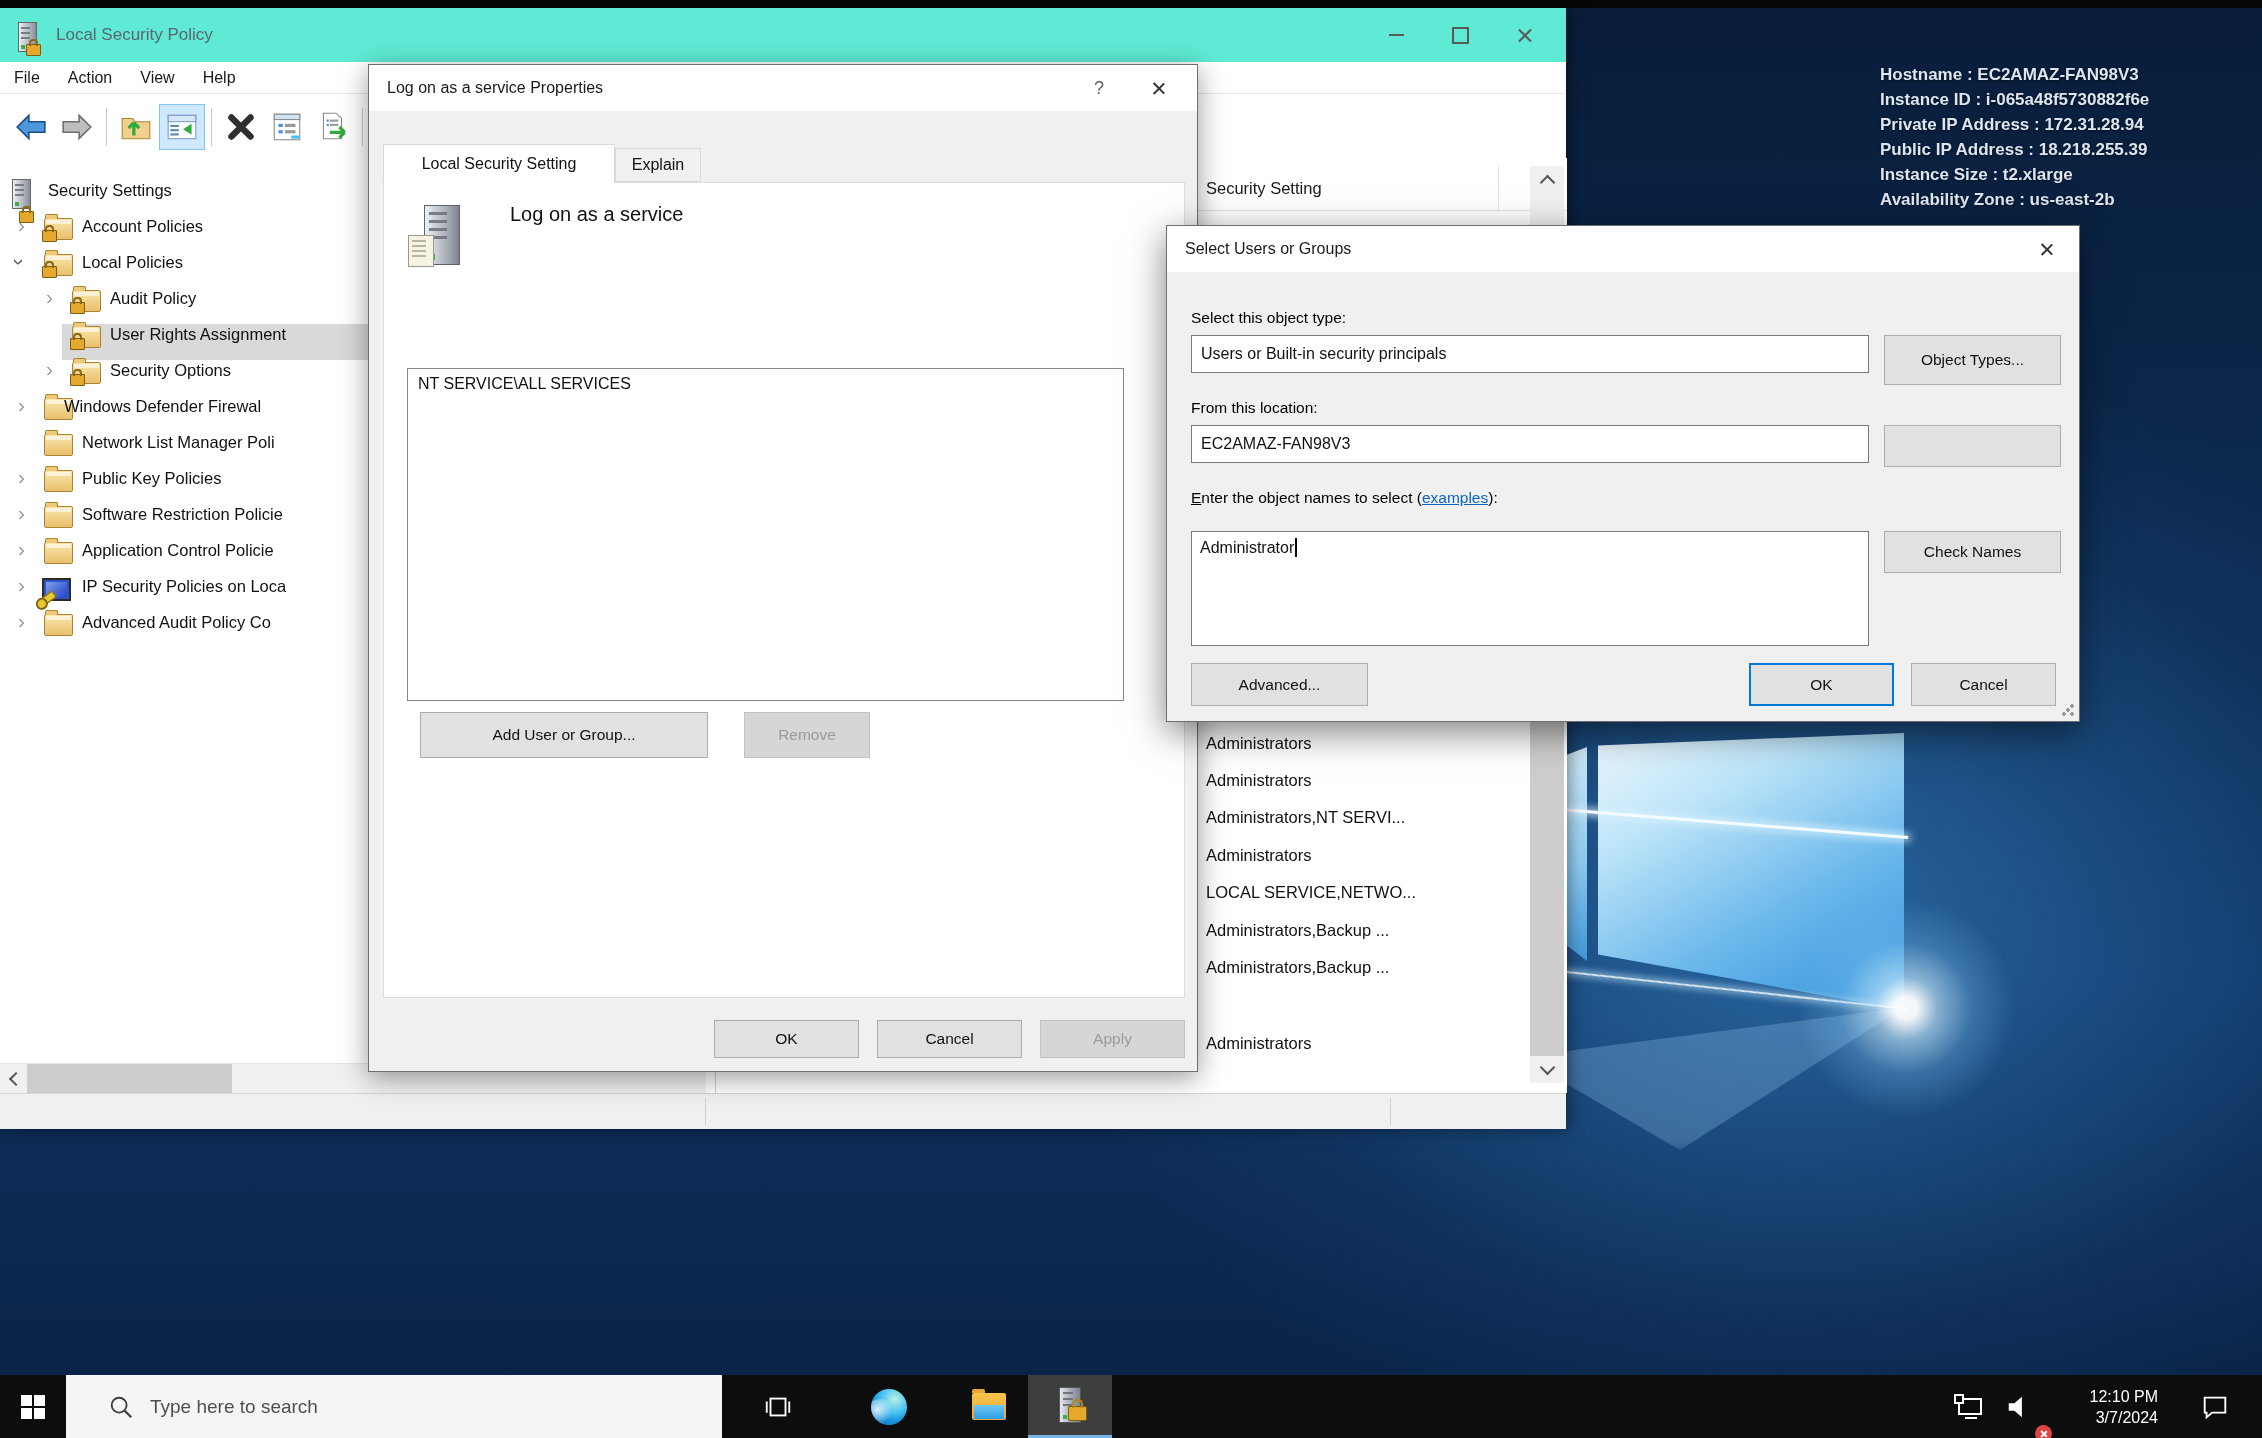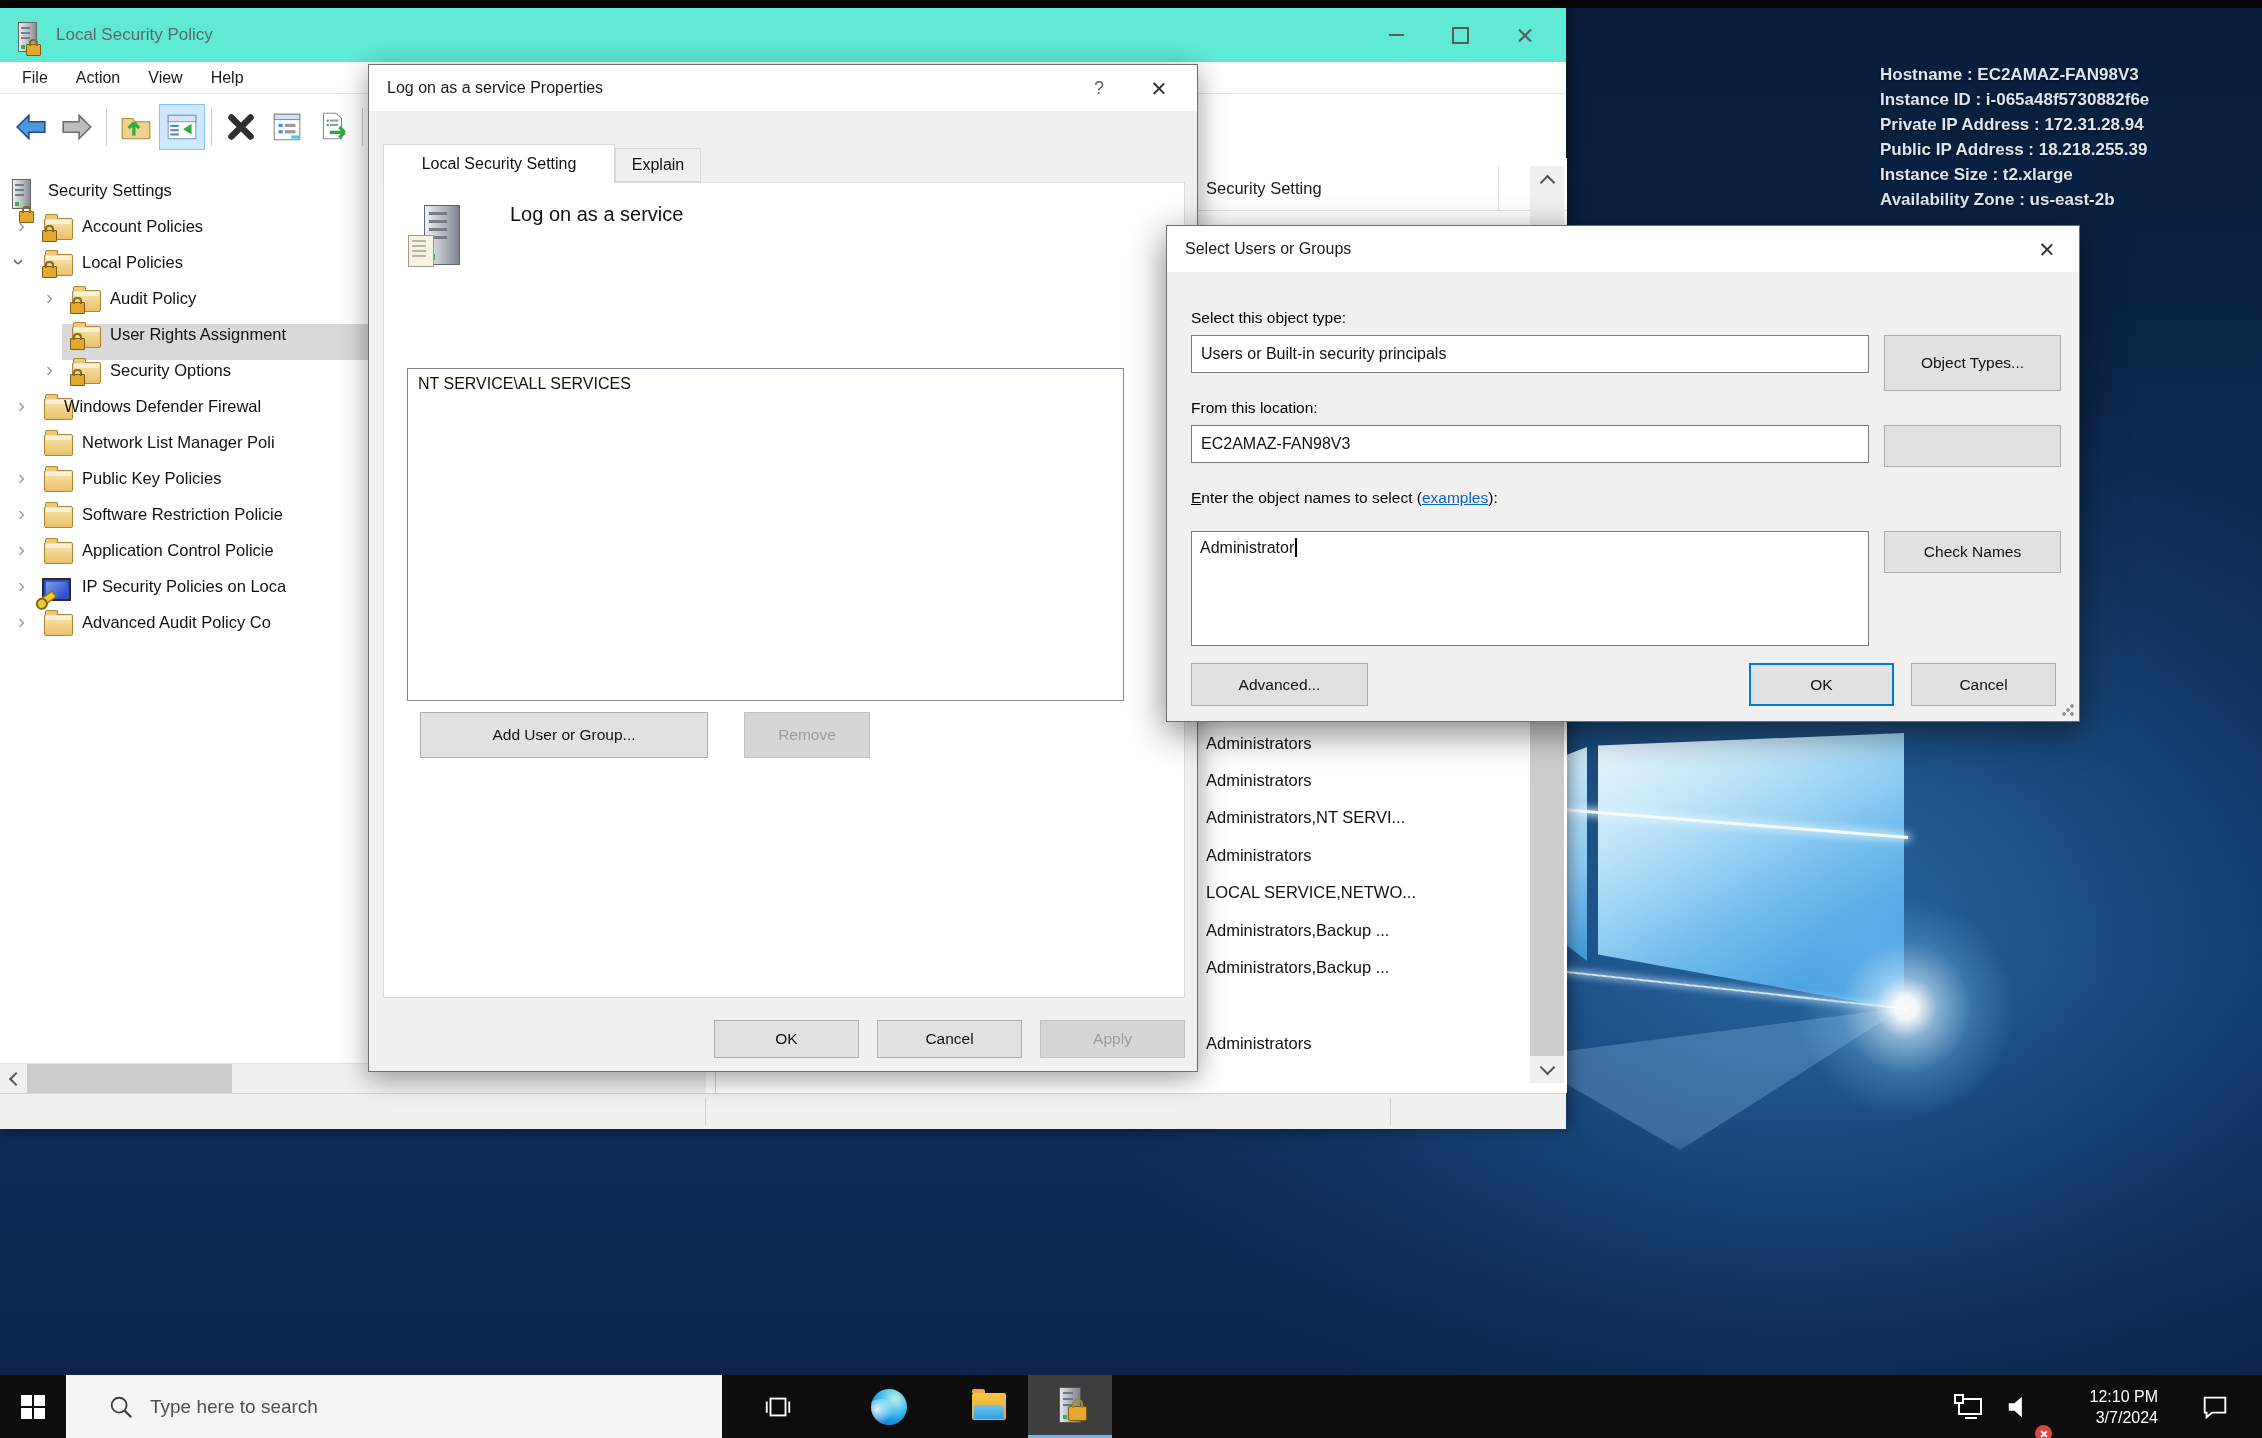--- a/index.html
+++ b/index.html
@@ -35,21 +35,21 @@
   .mwin-title{position:absolute;left:56px;top:0;line-height:54px;font-size:17px;color:#5b6670;}
   .app-icon{position:absolute;left:18px;top:13px;}
   .win-controls{position:absolute;right:10px;top:0;height:54px;display:flex;}
   .win-ctl{width:64px;height:54px;display:flex;align-items:center;justify-content:center;}
   .glyph-min{width:15px;height:2px;background:#5a5a5a;}
   .glyph-max{width:13px;height:13px;border:2px solid #5a5a5a;}
   .glyph-x{position:relative;width:17px;height:17px;}
   .glyph-x::before,.glyph-x::after{content:"";position:absolute;left:8px;top:0;width:2px;height:17px;background:#5a5a5a;}
   .glyph-x::before{transform:rotate(45deg);} .glyph-x::after{transform:rotate(-45deg);}
   .mwin-menubar{position:absolute;left:0;top:54px;width:100%;height:32px;border-bottom:1px solid #e7e7e7;
-    display:flex;align-items:center;padding-left:8px;box-sizing:border-box;}
+    display:flex;align-items:center;box-sizing:border-box;}
   .menu-item{padding:0 14px;font-size:16px;color:#1a1a1a;line-height:32px;}
   .mwin-toolbar{position:absolute;left:0;top:87px;width:100%;height:64px;border-bottom:1px solid #dcdcdc;
     display:flex;align-items:center;padding-left:8px;box-sizing:border-box;}
   .tb-btn{width:44px;height:44px;display:flex;align-items:center;justify-content:center;border:1px solid transparent;}
   .tb-btn.active{background:#cde8ff;border:1px solid #84c3f2;}
   .tb-sep{width:1px;height:38px;background:#c9c9c9;margin:0 6px;}
 
   
   .tree-pane{position:absolute;left:0;top:150px;width:706px;height:905px;background:#fff;overflow:hidden;}
   .tree-row{position:absolute;left:0;width:706px;height:36px;line-height:36px;font-size:16.5px;white-space:nowrap;}
@@ -440,21 +440,21 @@
 
   <div class="dlg seldlg">
     <div class="dlg-titlebar">
       <span class="dlg-title">Select Users or Groups</span>
       <div class="dlg-x" style="right:8px;">
           <div class="xg"></div>
         </div>
     </div>
     <div class="sel-label" style="top:83px;">Select this object type:</div>
     <div class="field" style="left:24px;top:109px;width:678px;height:38px;">Users or Built-in security principals</div>
-    <div class="btn" style="left:717px;top:109px;width:177px;height:56px;">Object Types...</div>
+    <div class="btn" style="left:717px;top:109px;width:177px;height:50px;">Object Types...</div>
     <div class="sel-label" style="top:173px;">From this location:</div>
     <div class="field" style="left:24px;top:199px;width:678px;height:38px;">EC2AMAZ-FAN98V3</div>
     <div class="btn" style="left:717px;top:199px;width:177px;height:42px;"></div>
     <div class="sel-label ul-first" style="top:263px;">
       <span>Enter the object names to select (</span><span class="link">examples</span><span>):</span>
     </div>
     <div class="namesbox">
       <span>Administrator</span><span class="caret"></span>
     </div>
     <div class="btn" style="left:717px;top:305px;width:177px;height:42px;">Check Names</div>

